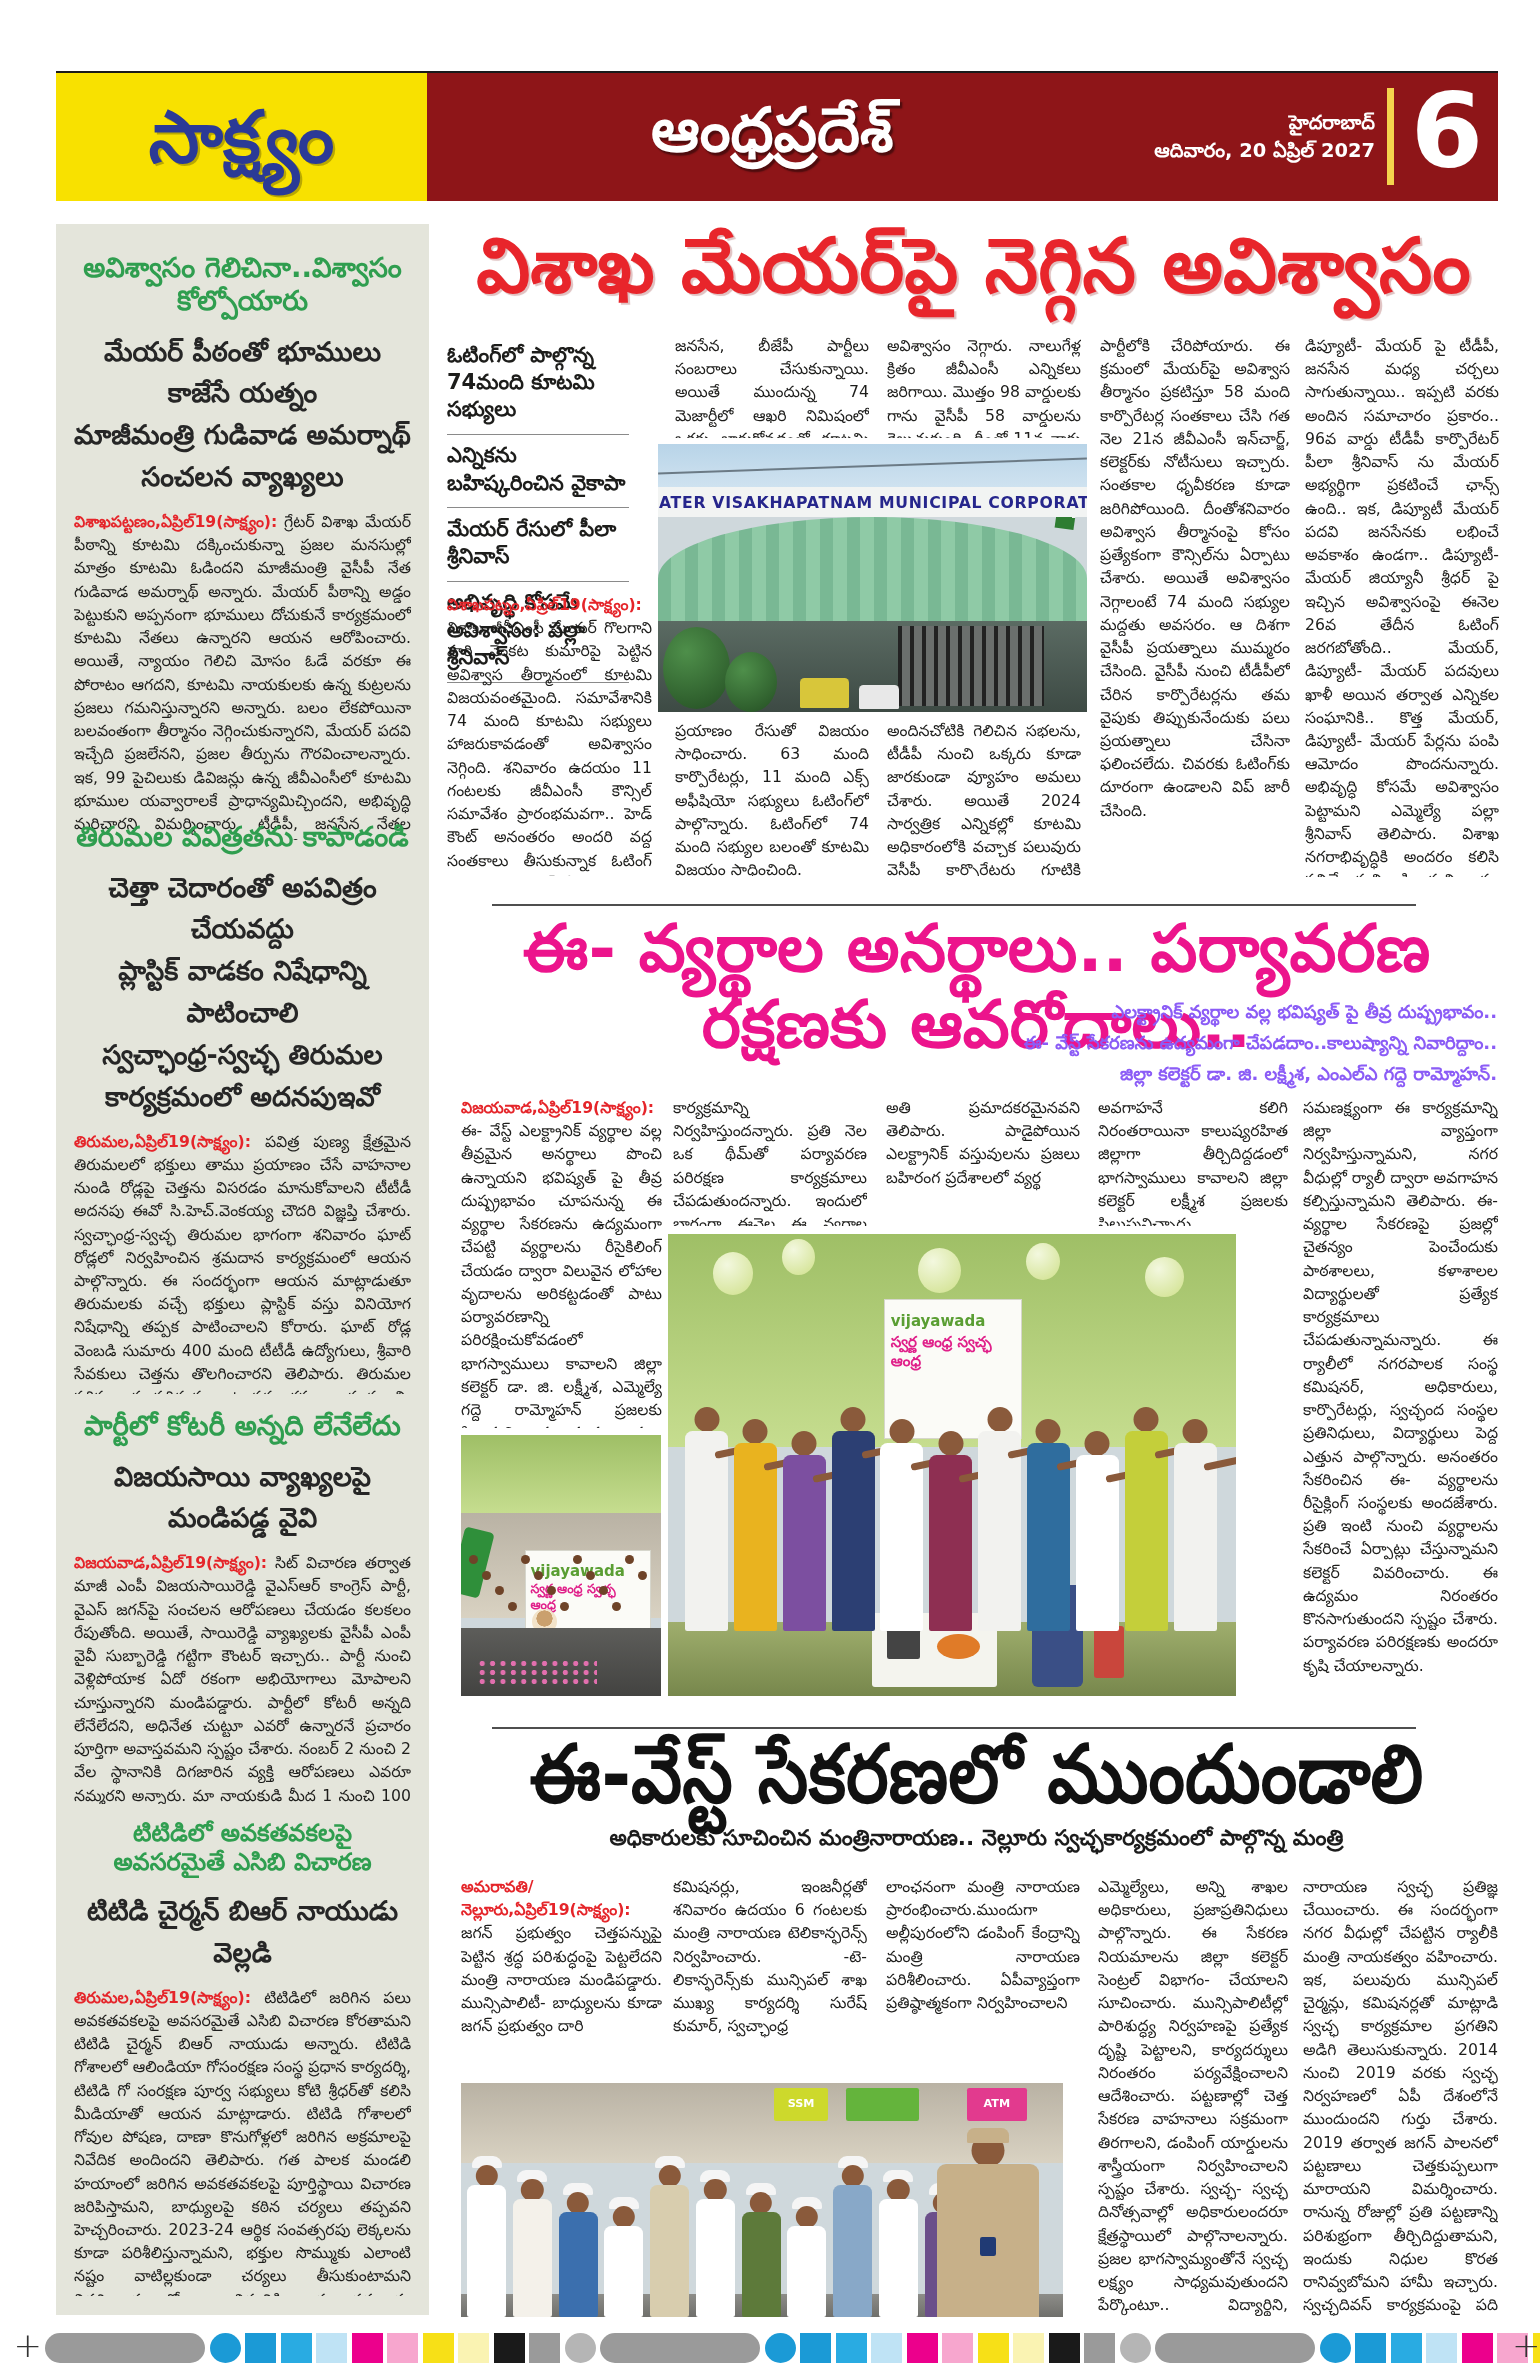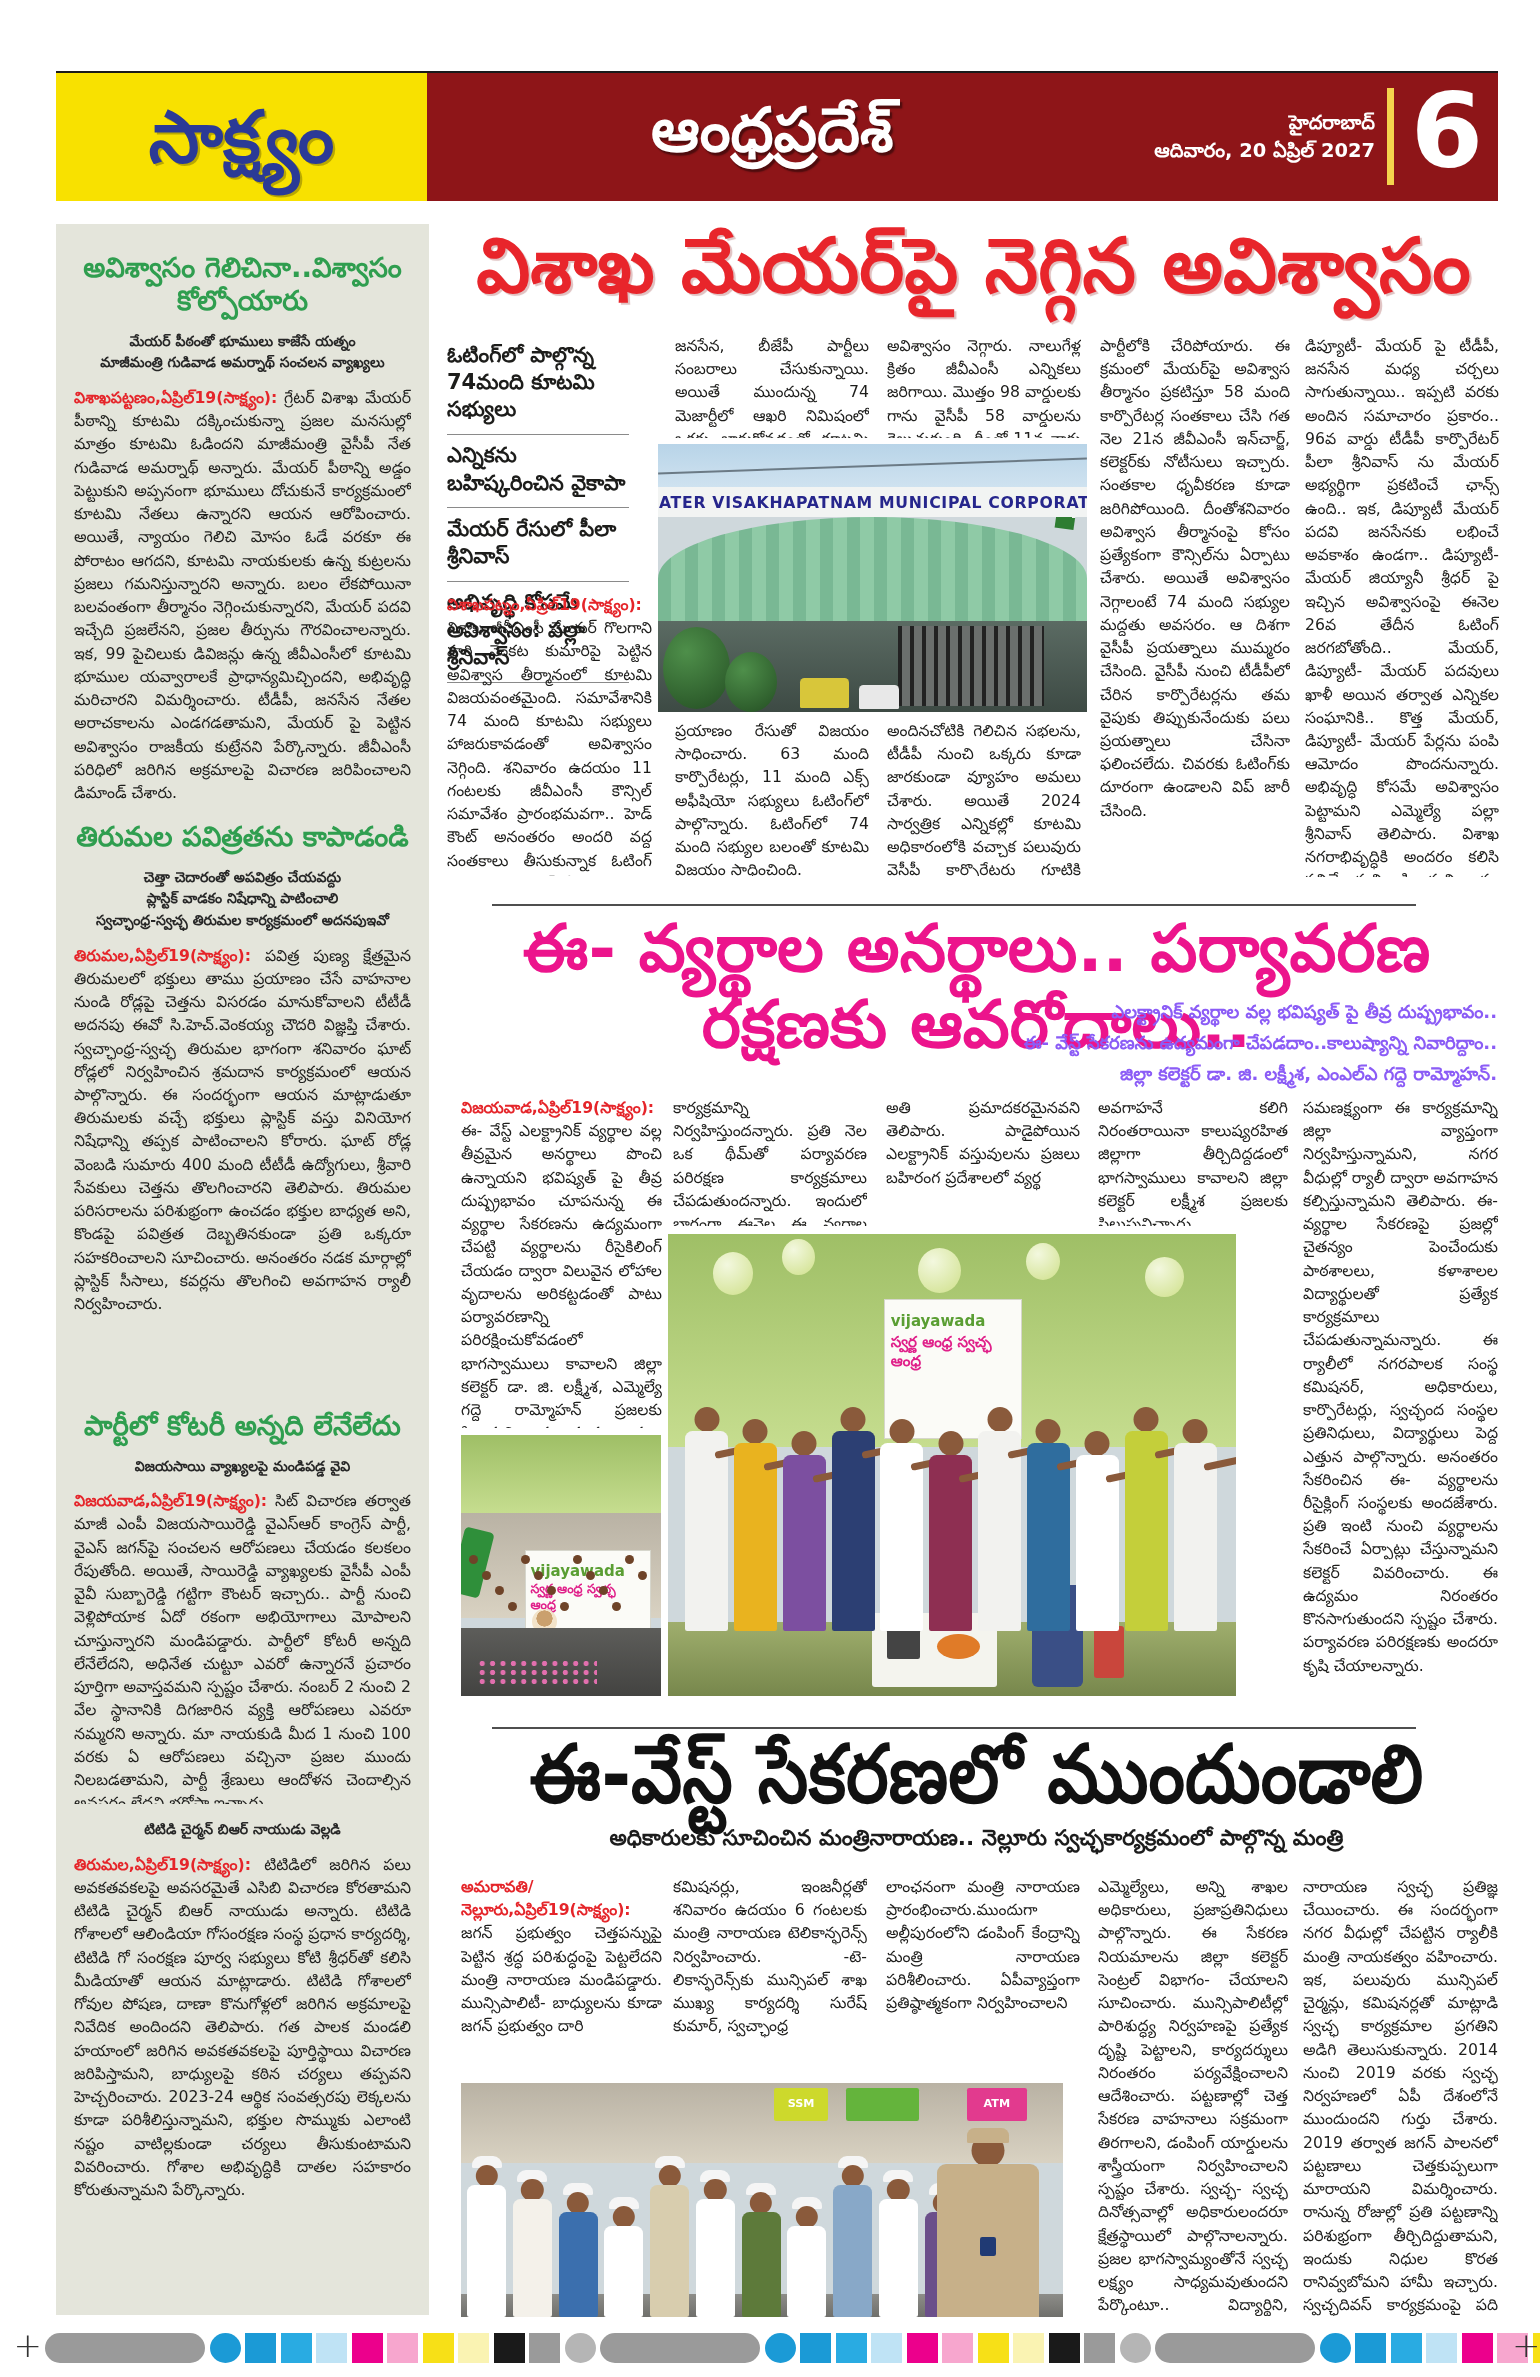--- a/index.html
+++ b/index.html
@@ -11,21 +11,21 @@
   #masthead-title{font-size:72px;font-weight:bold;color:#2b3a96;text-shadow:2.2px 2.2px 0 rgba(0,0,0,.25);line-height:1;}
   #section-box{left:427px;top:71px;width:1071px;height:128px;background:#8e1518;border-top:2.2px solid #1a1a1a;}
   #section-title{left:224px;top:21px;font-size:61px;font-weight:bold;color:#ffffff;text-shadow:2.2px 3px 1.5px rgba(0,0,0,.45);}
   #edition-block{right:123px;top:36px;text-align:right;color:#ffffff;font-size:19.4px;line-height:1.45;font-weight:bold;}
   #page-bar{right:104px;top:15px;width:6.7px;height:97px;background:#f5d34d;}
   #page-number{right:15px;top:6px;font-size:104px;font-weight:bold;color:#ffffff;line-height:1;}
   
   #left-rail{left:56px;top:224px;width:373px;height:2091px;background:#e4e5db;}
   .rail-story{position:absolute;left:18px;width:337px;overflow:hidden;}
   .rail-head{color:#2f9e4f;font-weight:bold;font-size:27.6px;text-align:center;line-height:1.2;margin:0 0 13.4px 0;}
-  .rail-sub{font-size:14px;font-weight:bold;color:#262626;text-align:center;line-height:1.55;margin:0 0 12px 0;}
+  .rail-sub{font-size:27px;font-weight:bold;color:#262626;text-align:center;line-height:1.55;margin:0 0 12px 0;}
   .rail-body{font-size:15.7px;line-height:1.48;text-align:justify;margin:0;}
   .dl{color:#e5252a;font-weight:bold;}
   
   #main-headline{left:447px;top:224px;width:1053px;font-size:76px;font-weight:bold;color:#e8252b;text-align:center;line-height:1.1;text-shadow:2.2px 2.2px 0.7px rgba(130,10,10,.25);}
   .pts{left:447px;top:334px;width:207px;}
   .pt{font-size:21px;font-weight:bold;line-height:1.3;padding:7.5px 0 10.4px 0;border-bottom:1.5px solid #8a8a8a;width:88%;}
   .col{position:absolute;overflow:hidden;font-size:15.7px;line-height:1.48;text-align:justify;}
   
   .photo{position:absolute;overflow:hidden;background:#cfd8dc;}
   #gvmc-photo{left:658px;top:444px;width:429px;height:268px;}
@@ -110,20 +110,21 @@
       <p class="rail-body"><span class="dl">తిరుమల,ఏప్రిల్19(సాక్ష్యం):</span> <span>పవిత్ర పుణ్య క్షేత్రమైన తిరుమలలో భక్తులు తాము ప్రయాణం చేసే వాహనాల నుండి రోడ్లపై చెత్తను విసరడం మానుకోవాలని టీటీడీ అదనపు ఈవో సి.హెచ్.వెంకయ్య చౌదరి విజ్ఞప్తి చేశారు. స్వచ్ఛాంధ్ర-స్వచ్ఛ తిరుమల భాగంగా శనివారం ఘాట్ రోడ్లలో నిర్వహించిన శ్రమదాన కార్యక్రమంలో ఆయన పాల్గొన్నారు. ఈ సందర్భంగా ఆయన మాట్లాడుతూ తిరుమలకు వచ్చే భక్తులు ప్లాస్టిక్ వస్తు వినియోగ నిషేధాన్ని తప్పక పాటించాలని కోరారు. ఘాట్ రోడ్ల వెంబడి సుమారు 400 మంది టీటీడీ ఉద్యోగులు, శ్రీవారి సేవకులు చెత్తను తొలగించారని తెలిపారు. తిరుమల పరిసరాలను పరిశుభ్రంగా ఉంచడం భక్తుల బాధ్యత అని, కొండపై పవిత్రత దెబ్బతినకుండా ప్రతి ఒక్కరూ సహకరించాలని సూచించారు. అనంతరం నడక మార్గాల్లో ప్లాస్టిక్ సీసాలు, కవర్లను తొలగించి అవగాహన ర్యాలీ నిర్వహించారు.</span></p>
     </div>
 
     <div class="rail-story" style="top:1185px;height:395px;">
       <div class="rail-head">పార్టీలో కోటరీ అన్నది లేనేలేదు</div>
       <div class="rail-sub">విజయసాయి వ్యాఖ్యలపై మండిపడ్డ వైవి</div>
       <p class="rail-body"><span class="dl">విజయవాడ,ఏప్రిల్19(సాక్ష్యం):</span> <span>సిట్ విచారణ తర్వాత మాజీ ఎంపీ విజయసాయిరెడ్డి వైఎస్ఆర్ కాంగ్రెస్ పార్టీ, వైఎస్ జగన్‌పై సంచలన ఆరోపణలు చేయడం కలకలం రేపుతోంది. అయితే, సాయిరెడ్డి వ్యాఖ్యలకు వైసీపీ ఎంపీ వైవీ సుబ్బారెడ్డి గట్టిగా కౌంటర్ ఇచ్చారు.. పార్టీ నుంచి వెళ్లిపోయాక ఏదో రకంగా అభియోగాలు మోపాలని చూస్తున్నారని మండిపడ్డారు. పార్టీలో కోటరీ అన్నది లేనేలేదని, అధినేత చుట్టూ ఎవరో ఉన్నారనే ప్రచారం పూర్తిగా అవాస్తవమని స్పష్టం చేశారు. నంబర్ 2 నుంచి 2 వేల స్థానానికి దిగజారిన వ్యక్తి ఆరోపణలు ఎవరూ నమ్మరని అన్నారు. మా నాయకుడి మీద 1 నుంచి 100 వరకు ఏ ఆరోపణలు వచ్చినా ప్రజల ముందు నిలబడతామని, పార్టీ శ్రేణులు ఆందోళన చెందాల్సిన అవసరం లేదని భరోసా ఇచ్చారు.</span></p>
     </div>
 
     <div class="rail-story" style="top:1595px;height:477px;">
+      <div class="rail-head" style="font-size:24px;">టిటిడిలో అవకతవకలపై అవసరమైతే ఎసిబి విచారణ</div>
       <div class="rail-sub">టిటిడి చైర్మన్ బిఆర్ నాయుడు వెల్లడి</div>
       <p class="rail-body"><span class="dl">తిరుమల,ఏప్రిల్19(సాక్ష్యం):</span> <span>టిటిడిలో జరిగిన పలు అవకతవకలపై అవసరమైతే ఎసిబి విచారణ కోరతామని టిటిడి చైర్మన్ బిఆర్ నాయుడు అన్నారు. టిటిడి గోశాలలో ఆలిండియా గోసంరక్షణ సంస్థ ప్రధాన కార్యదర్శి, టిటిడి గో సంరక్షణ పూర్వ సభ్యులు కోటి శ్రీధర్‌తో కలిసి మీడియాతో ఆయన మాట్లాడారు. టిటిడి గోశాలలో గోవుల పోషణ, దాణా కొనుగోళ్లలో జరిగిన అక్రమాలపై నివేదిక అందిందని తెలిపారు. గత పాలక మండలి హయాంలో జరిగిన అవకతవకలపై పూర్తిస్థాయి విచారణ జరిపిస్తామని, బాధ్యులపై కఠిన చర్యలు తప్పవని హెచ్చరించారు. 2023-24 ఆర్థిక సంవత్సరపు లెక్కలను కూడా పరిశీలిస్తున్నామని, భక్తుల సొమ్ముకు ఎలాంటి నష్టం వాటిల్లకుండా చర్యలు తీసుకుంటామని వివరించారు. గోశాల అభివృద్ధికి దాతల సహకారం కోరుతున్నామని పేర్కొన్నారు.</span></p>
     </div>
   </div>
 
   <div class="abs" id="main-headline">విశాఖ మేయర్‌పై నెగ్గిన అవిశ్వాసం</div>
 
   <div class="abs pts">
     <div class="pt">ఓటింగ్‌లో పాల్గొన్న 74మంది కూటమి సభ్యులు</div>
     <div class="pt">ఎన్నికను బహిష్కరించిన వైకాపా</div>

